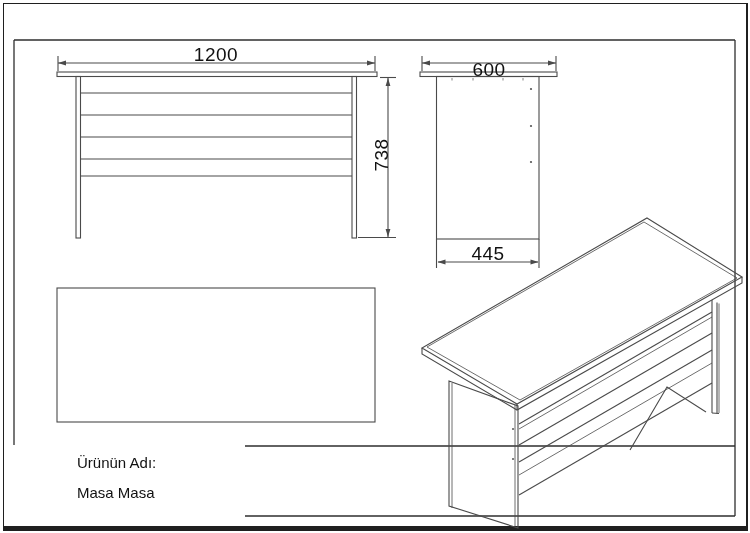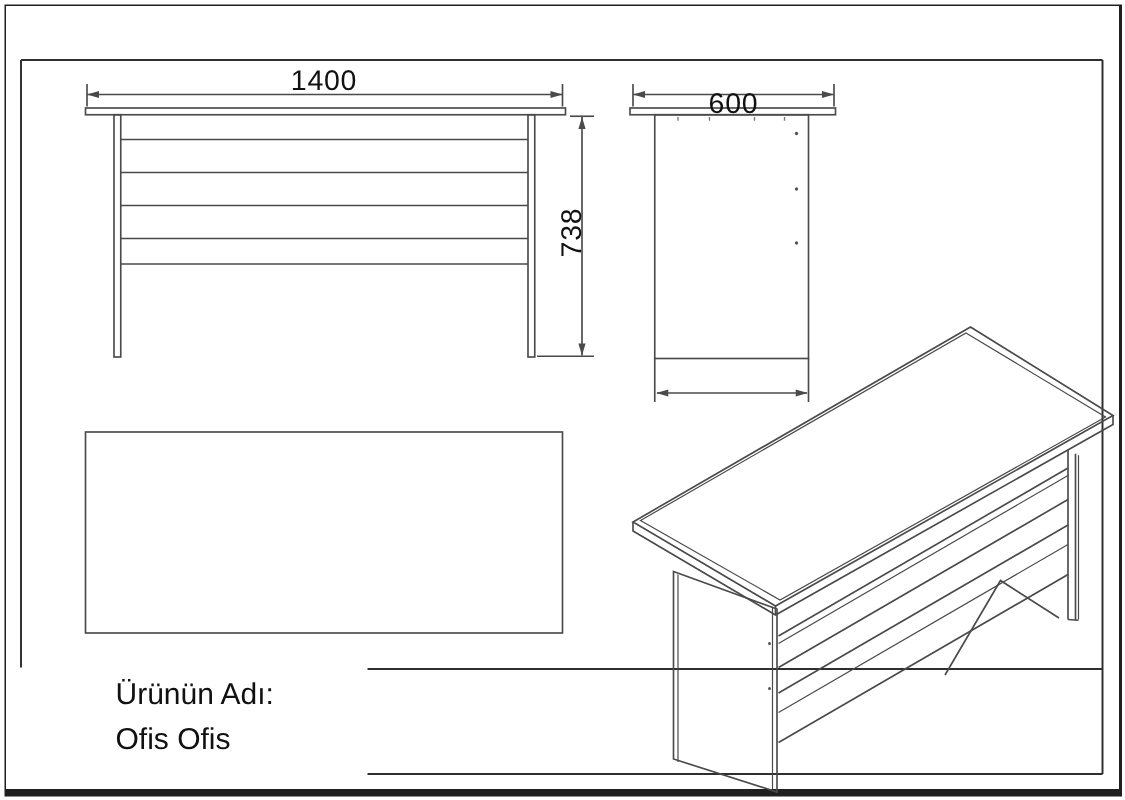--- a/index.html
+++ b/index.html
@@ -14,21 +14,21 @@
     pointer-events:none;
   }
   svg.linework{position:absolute;left:0;top:0;}
   .dim-label{
     position:absolute;width:100px;text-align:center;
     font-size:19px;color:#111;letter-spacing:0.5px;line-height:20px;
   }
   .dim-label.rot{transform:rotate(-90deg);transform-origin:center center;}
   .title-block{
     position:absolute;left:77px;top:448px;color:#111;
-    font-size:20px;line-height:30px;
+    font-size:15px;line-height:30px;
   }
 </style>
 </head>
 <body>
 
 <div class="page">
 
   <div class="outer-border"></div>
 
   <svg class="linework" width="750" height="533" viewBox="0 0 750 533" fill="none" stroke="#4a4a4a" stroke-width="1.1" shape-rendering="geometricPrecision">
@@ -134,22 +134,23 @@
         <path d="M712 300 V413"></path>
         <path d="M717 302.5 V413.5"></path>
         <path d="M719 303.5 V413" stroke-width="0.8"></path>
         <path d="M712 413 L719 413.5"></path>
       </g>
 
       <polyline points="630,450 667,387 706,412"></polyline>
     </g>
   </svg>
 
-  <div class="dim-label" style="left:166px;top:45px;">1400</div>
+  <div class="dim-label" style="left:166px;top:45px;">1200</div>
   <div class="dim-label" style="left:439px;top:60px;">600</div>
+  <div class="dim-label" style="left:438px;top:244px;">445</div>
   <div class="dim-label rot" style="left:332px;top:145px;">738</div>
 
   <div class="title-block">
     <div>Ürünün Adı:</div>
-    <div>Ofis Ofis</div>
+    <div>Masa Masa</div>
   </div>
 
 </div>
 
 </body></html>

